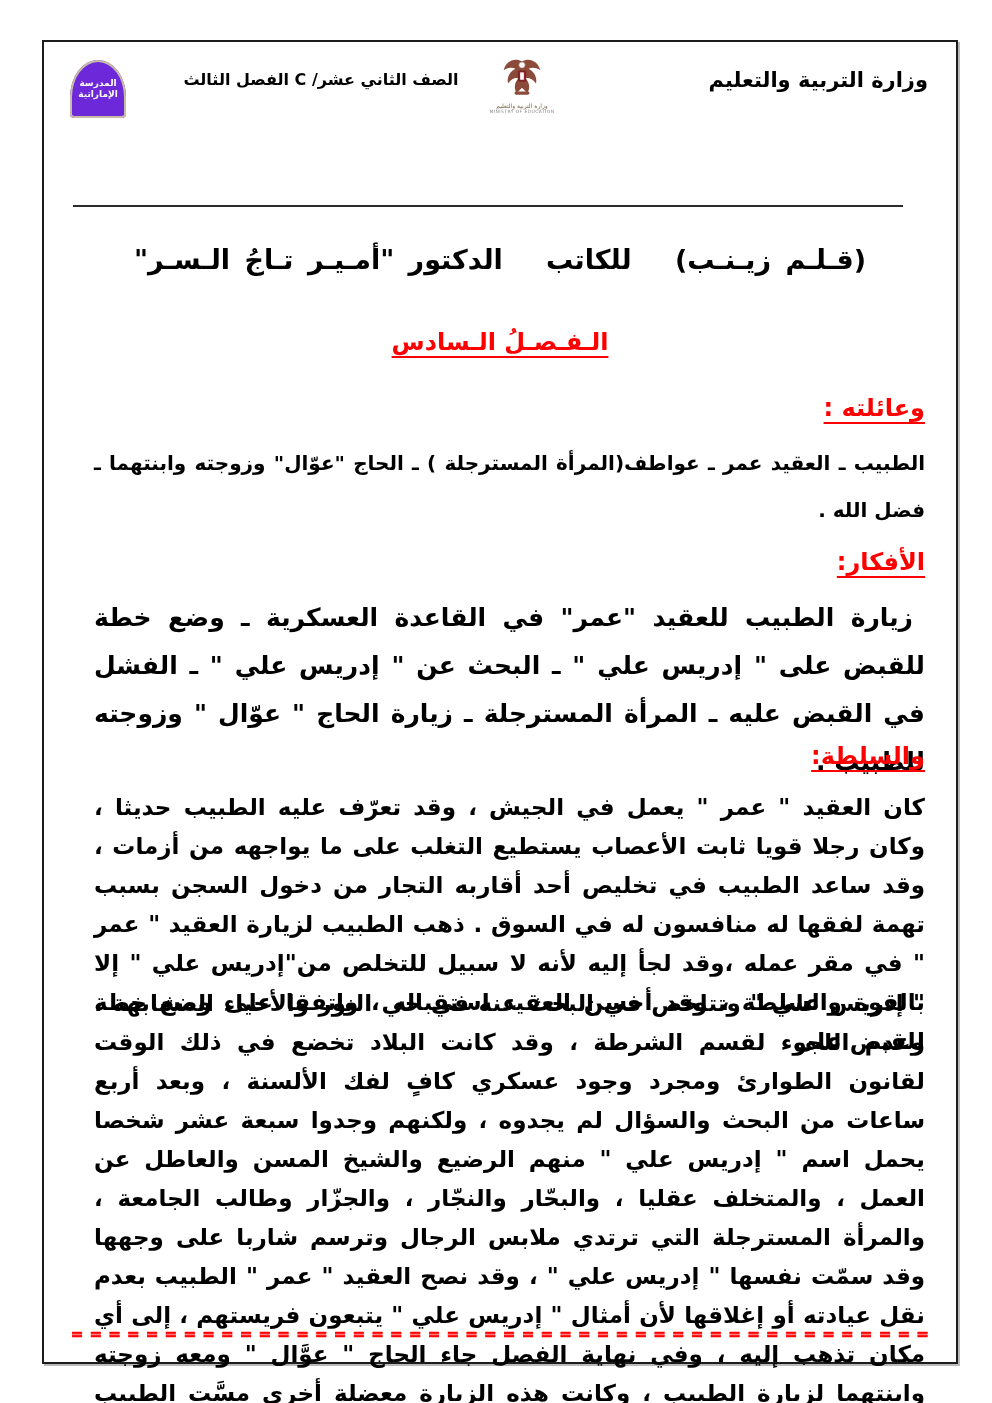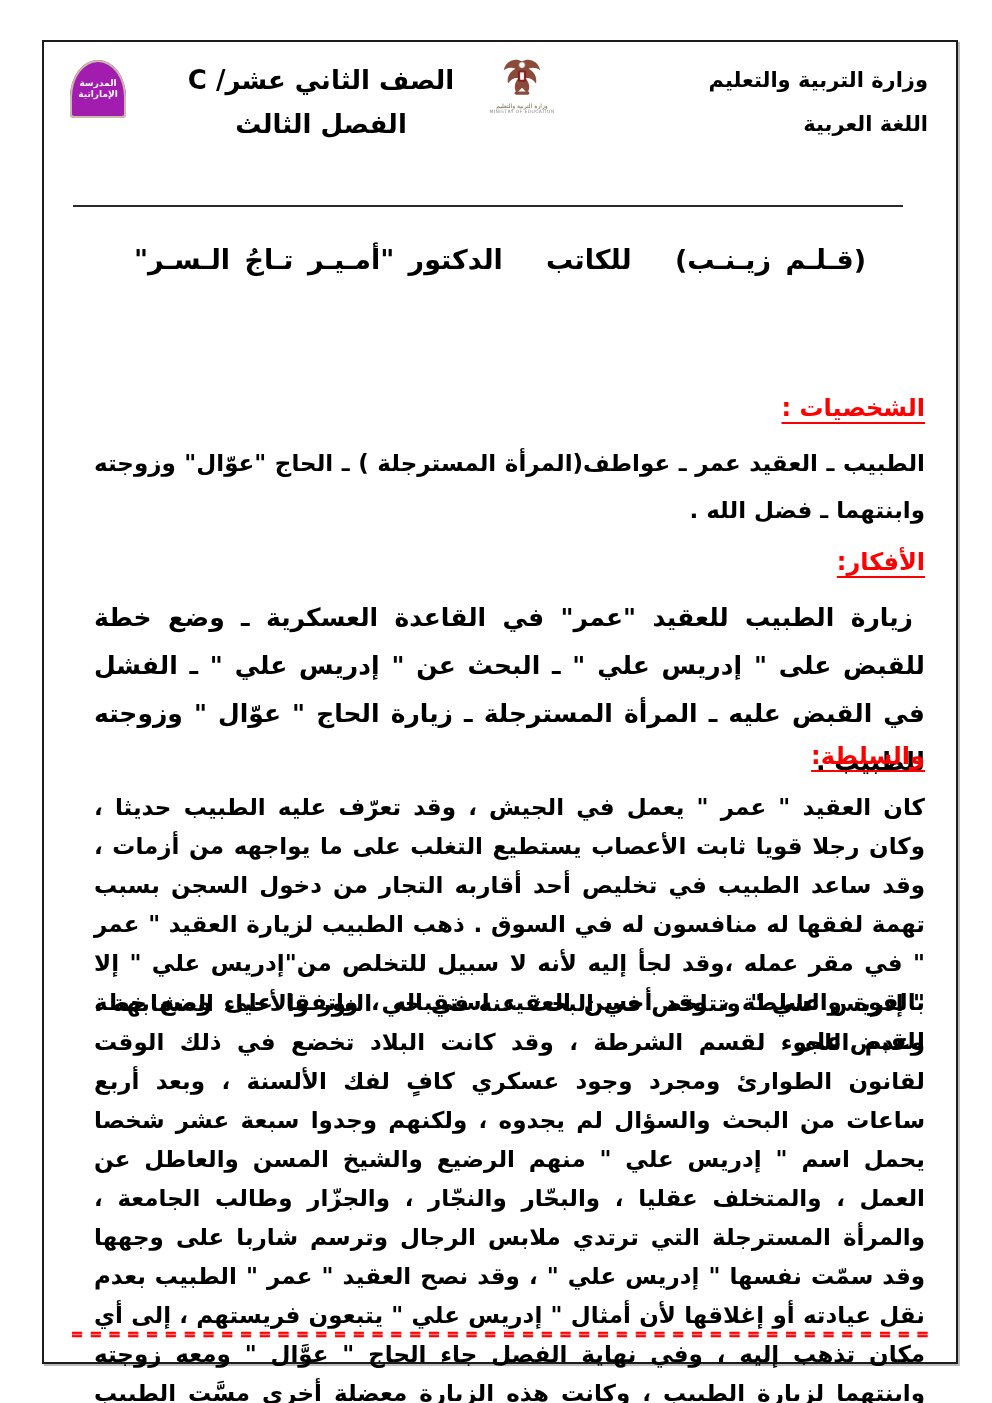--- a/index.html
+++ b/index.html
@@ -14,25 +14,25 @@
     box-shadow:2px 2px 0 rgba(130,130,130,.55);
     direction:rtl;
   }
   
   .hdr-ministry-texts{
     position:absolute;top:16px;right:28px;width:360px;
     text-align:right;font-size:21px;font-weight:bold;line-height:44px;color:#000;
   }
   .hdr-class{
     position:absolute;top:16px;left:112px;width:330px;
-    text-align:center;font-size:26px;font-weight:bold;line-height:44px;color:#000;
+    text-align:center;font-size:16px;font-weight:bold;line-height:44px;color:#000;
   }
   .school-logo{
     position:absolute;top:18px;left:26px;width:56px;height:58px;
-    background:#a21caf;border-radius:50% 50% 8% 8% / 64% 64% 6% 6%;
+    background:#6d28d9;border-radius:50% 50% 8% 8% / 64% 64% 6% 6%;
     display:flex;align-items:center;justify-content:center;
     box-shadow:inset 0 0 0 2px #c8bca6;
   }
   .school-logo span{
     color:#fff;font-size:9px;font-weight:bold;text-align:center;line-height:11px;
     white-space:pre-line;
   }
   .ministry-logo{
     position:absolute;top:14px;left:450px;width:56px;height:66px;
     display:flex;flex-direction:column;align-items:center;
@@ -57,38 +57,37 @@
     text-decoration-thickness:2px;text-underline-offset:6px;
   }
   .sec-h{position:absolute;right:31px;}
   .h-characters{top:352px;}
   .h-ideas{top:506px;}
   .h-summary{top:700px;}
   .para{
     position:absolute;right:31px;left:50px;color:#000;font-weight:bold;
     text-align:justify;text-justify:inter-word;
   }
-  .p-characters{top:398px;font-size:23px;line-height:47px;}
+  .p-characters{top:398px;font-size:20px;line-height:47px;}
   .p-ideas{top:552px;font-size:25px;line-height:48px;text-indent:12px;}
   .p-sum1{top:746px;font-size:23px;line-height:39px;}
   .p-sum2{top:942px;font-size:23px;line-height:39px;}
   .equals{
     position:absolute;top:1283px;left:0;right:0;text-align:center;
     color:#ff0000;font-size:15px;font-weight:900;letter-spacing:.5px;
     -webkit-text-stroke:.7px #ff0000;white-space:nowrap;
   }
 </style>
 </head>
 <body>
 
 <div class="page">
 
   <div class="hdr-ministry-texts">
     <div>وزارة التربية والتعليم</div>
-    <div>اللغة العربية</div>
   </div>
 
   <div class="ministry-logo">
     <svg width="44" height="46" viewBox="0 0 60 62">
       <path d="M30 7 C20 1 8 7 5 19 C11 15 17 15 21 17 C13 21 9 29 11 37 C15 31 21 29 25 30 C19 37 19 45 23 50 L30 43 L37 50 C41 45 41 37 35 30 C39 29 45 31 49 37 C51 29 47 21 39 17 C43 15 49 15 55 19 C52 7 40 1 30 7 Z" fill="#8c4a3a"></path>
       <circle cx="30" cy="12" r="4.5" fill="#ffffff" stroke="#8c4a3a" stroke-width="1"></circle>
       <rect x="25" y="20" width="10" height="14" rx="1" fill="#9c1f2e" stroke="#5d2318" stroke-width="1"></rect>
       <rect x="27.5" y="22" width="5" height="10" fill="#ffffff"></rect>
       <rect x="20" y="48" width="20" height="4.5" rx="2" fill="#8c4a3a"></rect>
     </svg>
@@ -102,23 +101,26 @@
 
   <div class="school-logo">
     <span>المدرسة
 الإماراتية</span>
   </div>
 
   <div class="hdr-rule"></div>
 
   <div class="title">(قـلـم زيـنـب)   للكاتب   الدكتور "أمـيـر تـاجُ الـسـر"</div>
 
+  <div class="chapter">
+    <span class="red-h">الـفـصـلُ الـسادس</span>
+  </div>
 
   <div class="sec-h h-characters">
-    <span class="red-h">الشخصيات :</span>
+    <span class="red-h">وعائلته :</span>
   </div>
   <div class="para p-characters">الطبيب ـ العقيد عمر ـ عواطف(المرأة المسترجلة ) ـ الحاج "عوّال" وزوجته وابنتهما ـ فضل الله .</div>
 
   <div class="sec-h h-ideas">
     <span class="red-h">الأفكار:</span>
   </div>
   <div class="para p-ideas">زيارة الطبيب للعقيد "عمر" في القاعدة العسكرية ـ وضع خطة للقبض على " إدريس علي " ـ البحث عن " إدريس علي " ـ الفشل في القبض عليه ـ المرأة المسترجلة ـ زيارة الحاج " عوّال " وزوجته للطبيب .</div>
 
   <div class="sec-h h-summary">
     <span class="red-h">والسلطة:</span>

